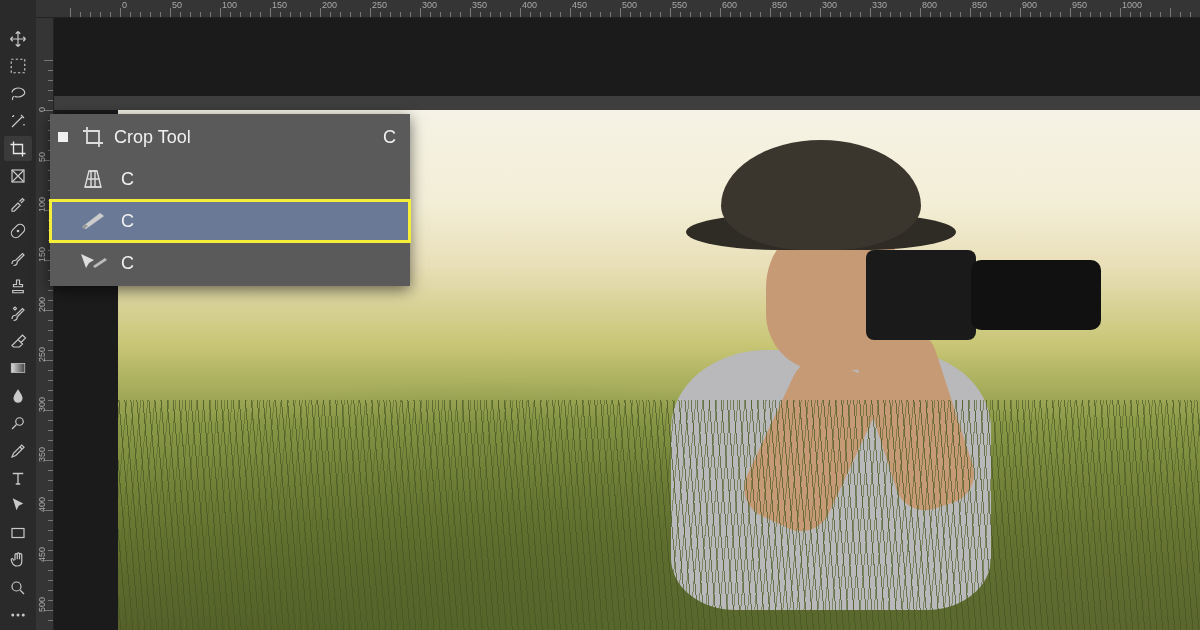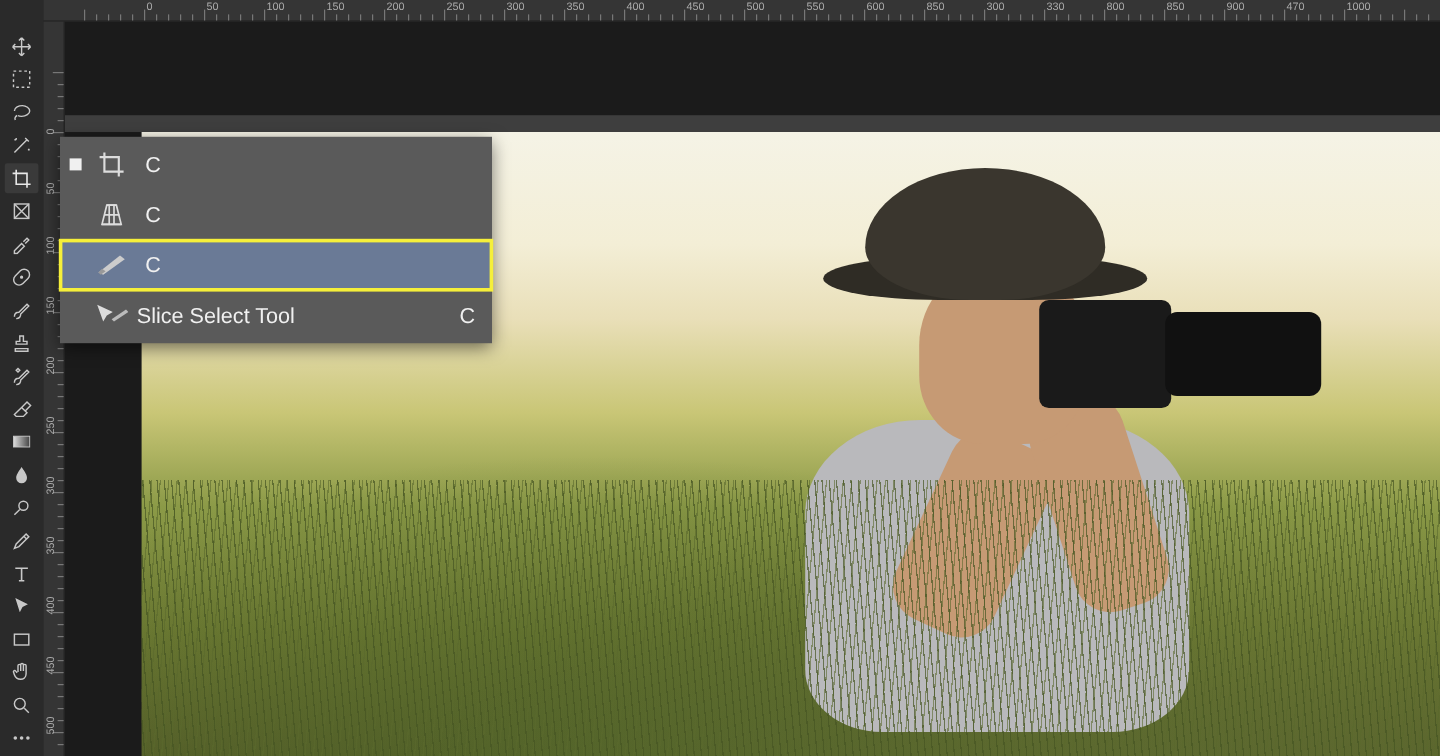--- a/index.html
+++ b/index.html
@@ -611,21 +611,21 @@
       <div class="line"></div>
     </div>
     <div class="tick" style="left: 1014px;">
       <div class="line"></div>
     </div>
     <div class="tick" style="left: 1024px;">
       <div class="line"></div>
     </div>
     <div class="tick" style="left: 1034px;">
       <div class="line major"></div>
-      <div class="label">470</div>
+      <div class="label">950</div>
     </div>
     <div class="tick" style="left: 1044px;">
       <div class="line"></div>
     </div>
     <div class="tick" style="left: 1054px;">
       <div class="line"></div>
     </div>
     <div class="tick" style="left: 1064px;">
       <div class="line"></div>
     </div>
@@ -862,20 +862,21 @@
 </div>
 
 <div class="flyout" id="flyout">
     <div class="menu-item">
       <div class="active-mark"></div>
       <div class="micon">
         <svg width="24" height="24" viewBox="0 0 24 24" fill="none" stroke="#ddd" stroke-width="1.8">
           <path d="M6 2v16h16M2 6h16v16"></path>
         </svg>
       </div>
+      <div class="label">Crop Tool</div>
       <div class="shortcut">C</div>
     </div>
     <div class="menu-item">
       <div class="active-mark hidden"></div>
       <div class="micon">
         <svg width="26" height="24" viewBox="0 0 26 24" fill="none" stroke="#ddd" stroke-width="1.4">
           <path d="M5 20L9 4h8l4 16H5z"></path>
           <path d="M5 20h16M9 4h8M7.5 12h12M11 4v16M15 4v16"></path>
         </svg>
       </div>
@@ -892,16 +893,15 @@
       <div class="shortcut">C</div>
     </div>
     <div class="menu-item">
       <div class="active-mark hidden"></div>
       <div class="micon">
         <svg width="28" height="22" viewBox="0 0 28 22">
           <path d="M2 2l5 14 3-5 5-3z" fill="#ddd"></path>
           <path d="M14 14L26 6l2 2-12 8z" fill="#bbb"></path>
         </svg>
       </div>
-      <div class="label">Slice Select Tool</div>
       <div class="shortcut">C</div>
     </div>
   </div>
 
 </body></html>

